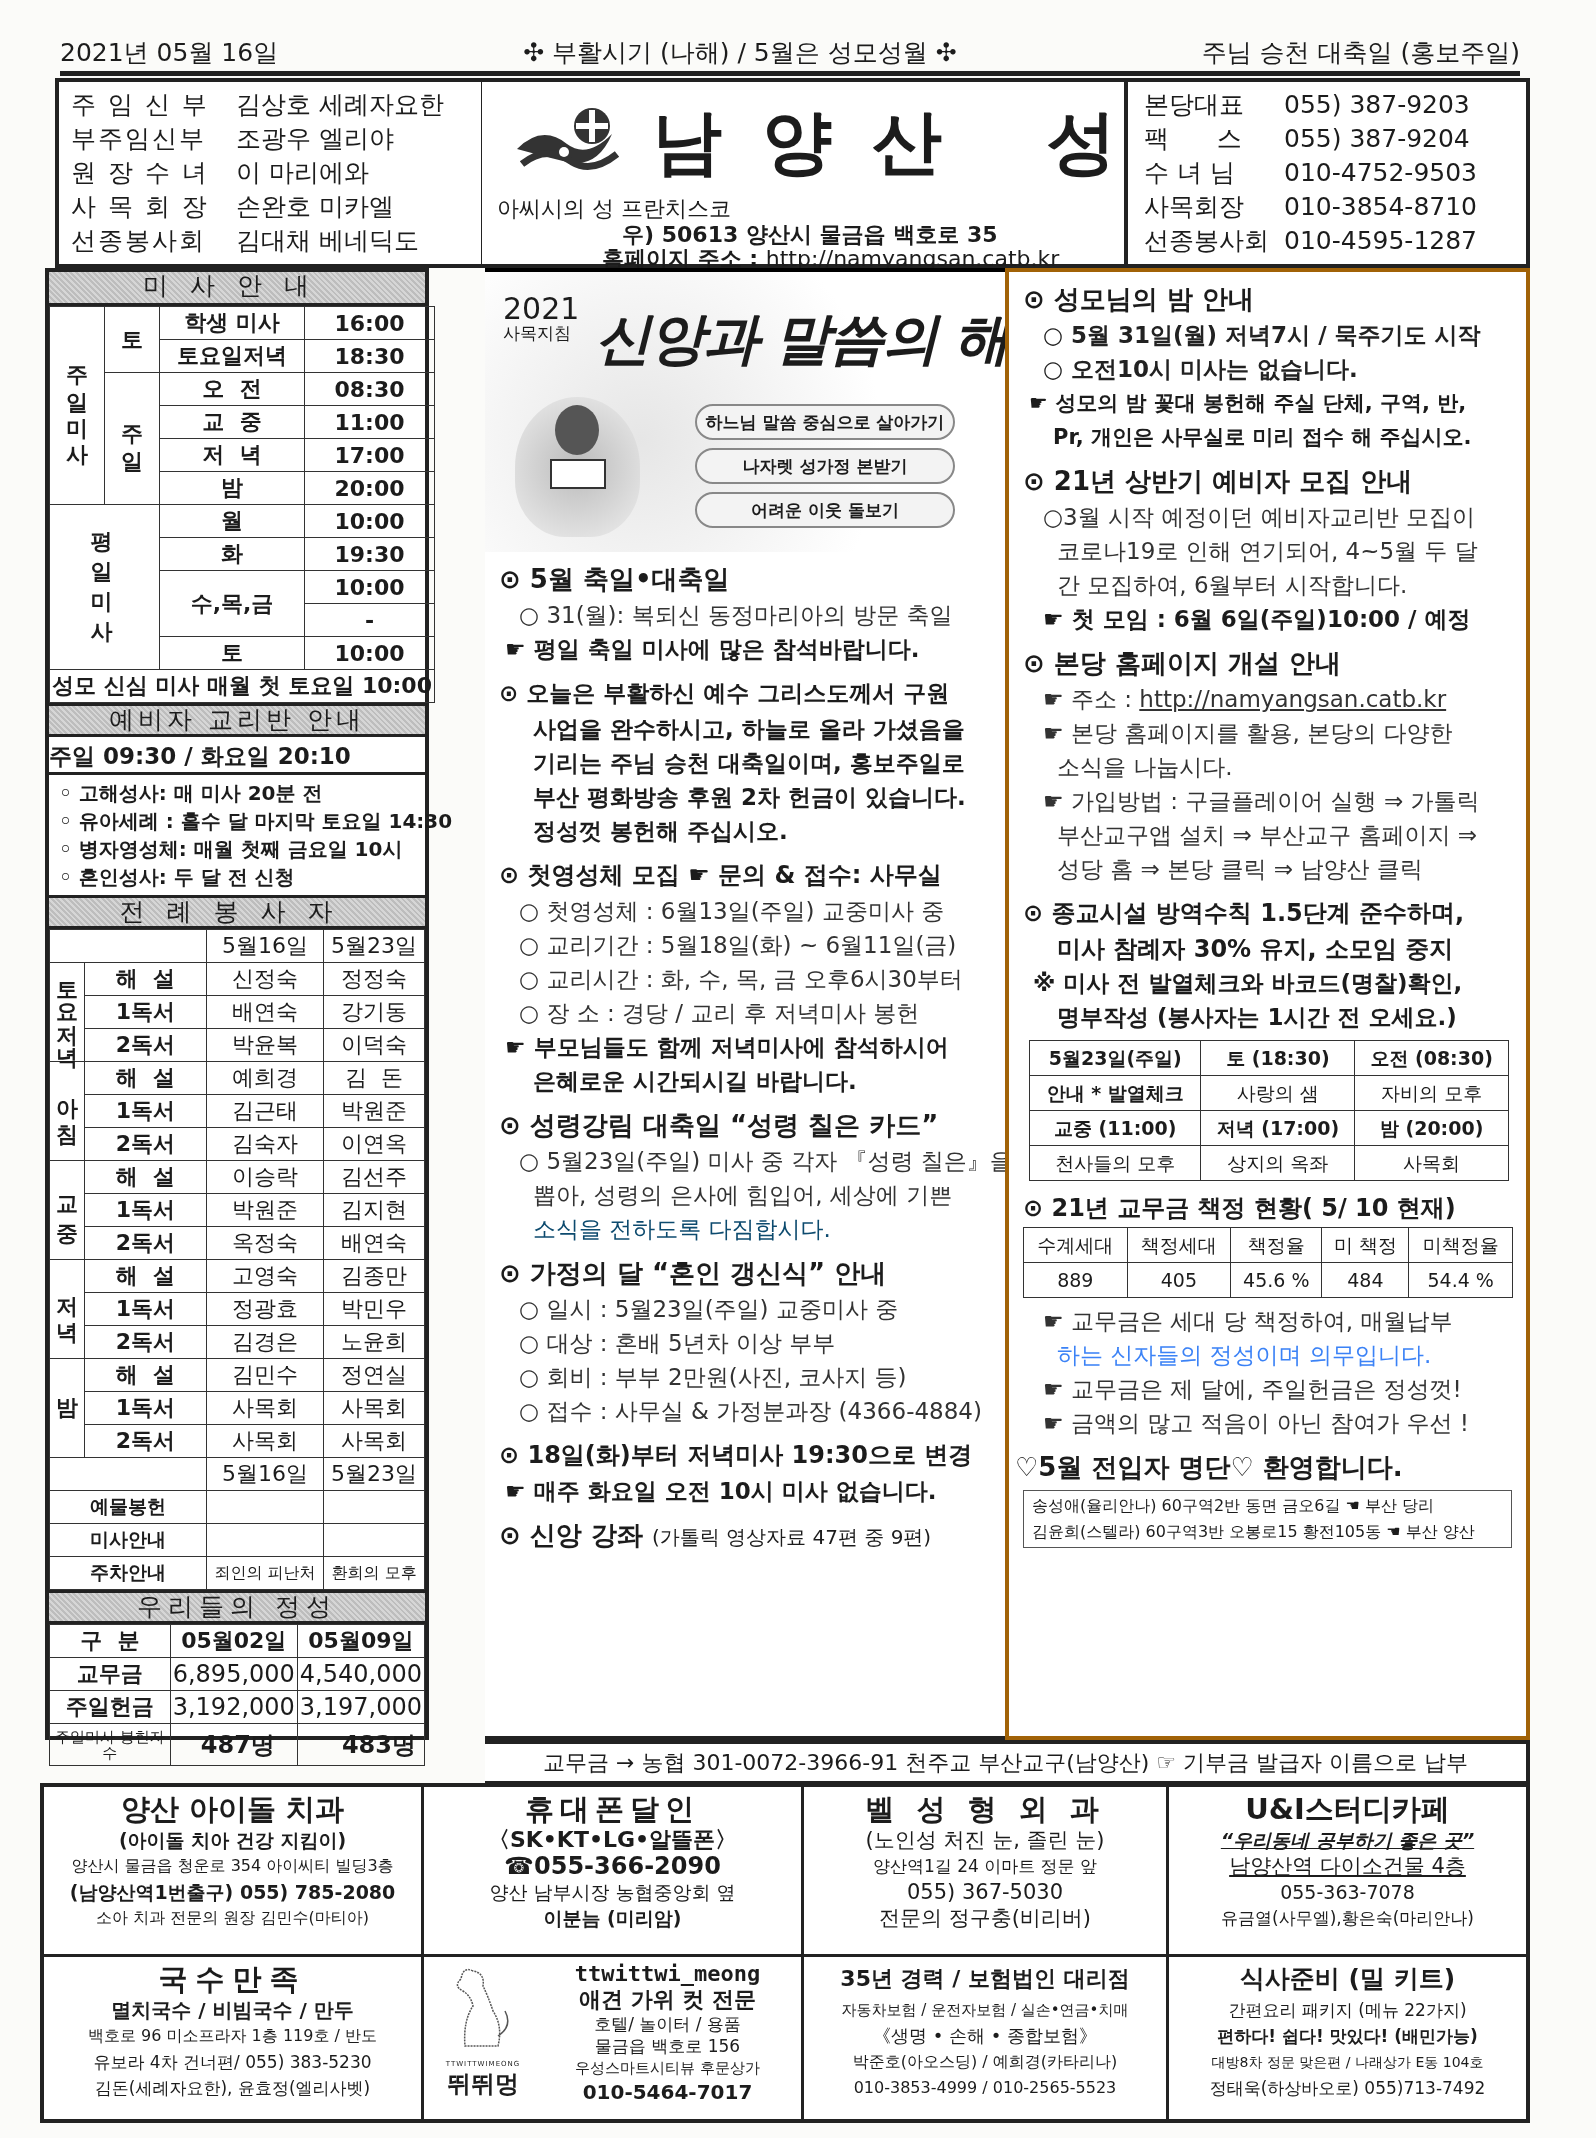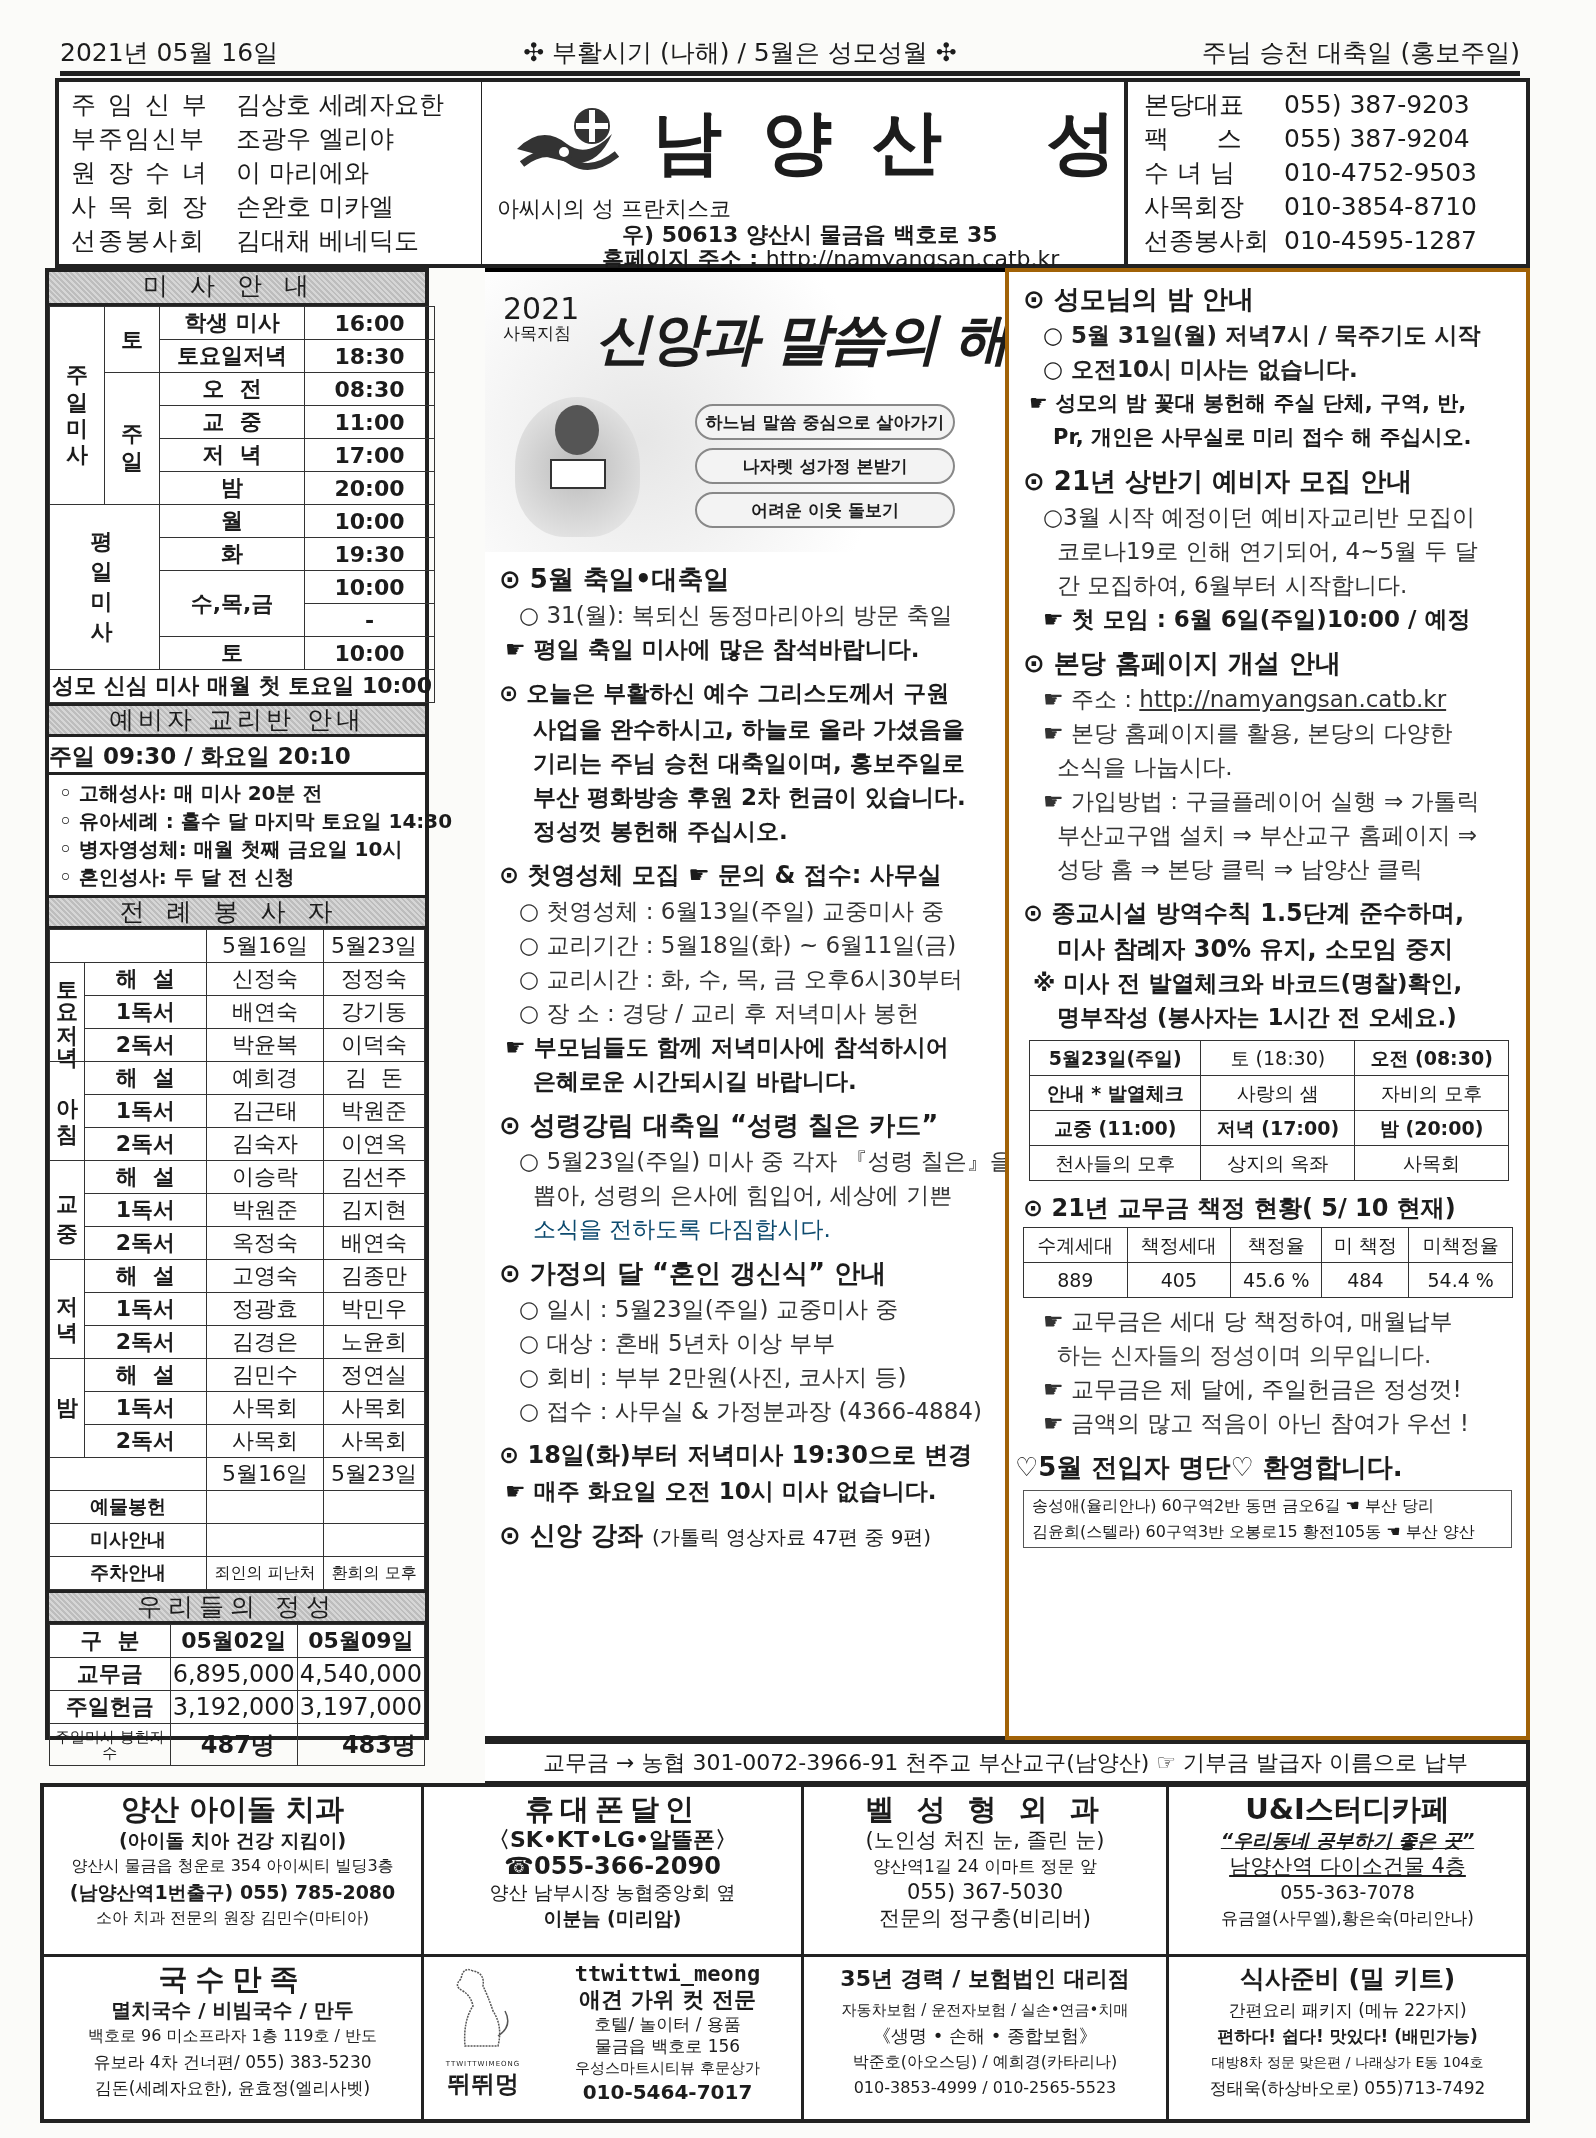--- a/index.html
+++ b/index.html
@@ -410,21 +410,21 @@
   </div>
   <div class="sec" style="font-weight:bold">
     <h3 style="font-size:24px">⊙ 종교시설 방역수칙 1.5단계 준수하며,</h3>
     <div style="padding-left:34px;font-size:24px">미사 참례자 30% 유지, 소모임 중지</div>
     <div style="padding-left:10px;font-size:23px">※ 미사 전 발열체크와 바코드(명찰)확인,</div>
     <div style="padding-left:34px;font-size:23px">명부작성 (봉사자는 1시간 전 오세요.)</div>
     <table class="small-table" style="width:480px;margin:6px 0 0 6px;font-weight:normal">
       <tbody>
           <tr>
             <td style="font-weight:bold">5월23일(주일)</td>
-            <td style="font-weight:normal">토 (18:30)</td>
+            <td style="font-weight:bold">토 (18:30)</td>
             <td style="font-weight:bold">오전 (08:30)</td>
           </tr>
       <tr>
             <td style="font-weight:bold">안내 * 발열체크</td>
             <td>사랑의 샘</td>
             <td>자비의 모후</td>
           </tr>
       <tr>
             <td style="font-weight:bold">교중 (11:00)</td>
             <td style="font-weight:bold">저녁 (17:00)</td>
@@ -452,21 +452,21 @@
       <tr>
         <td>889</td>
         <td>405</td>
         <td>45.6 %</td>
         <td>484</td>
         <td>54.4 %</td>
       </tr>
     </tbody>
       </table>
     <div class="it" style="margin-top:6px">☛ 교무금은 세대 당 책정하여, 매월납부</div>
-    <div class="p" style="color:#404040">하는 신자들의 정성이며 의무입니다.</div>
+    <div class="p" style="color:#3b82f6">하는 신자들의 정성이며 의무입니다.</div>
     <div class="it">☛ 교무금은 제 달에, 주일헌금은 정성껏!</div>
     <div class="it">☛ 금액의 많고 적음이 아닌 참여가 우선 !</div>
   </div>
   <div class="sec">
     <h3 style="padding-left:0;margin-left:-8px">♡5월 전입자 명단♡ 환영합니다.</h3>
     <div class="welcome">
       <div>송성애(율리안나) 60구역2반 동면 금오6길  ☚ 부산 당리</div>
       <div>김윤희(스텔라) 60구역3반 오봉로15 황전105동 ☚ 부산 양산</div>
     </div>
   </div>

